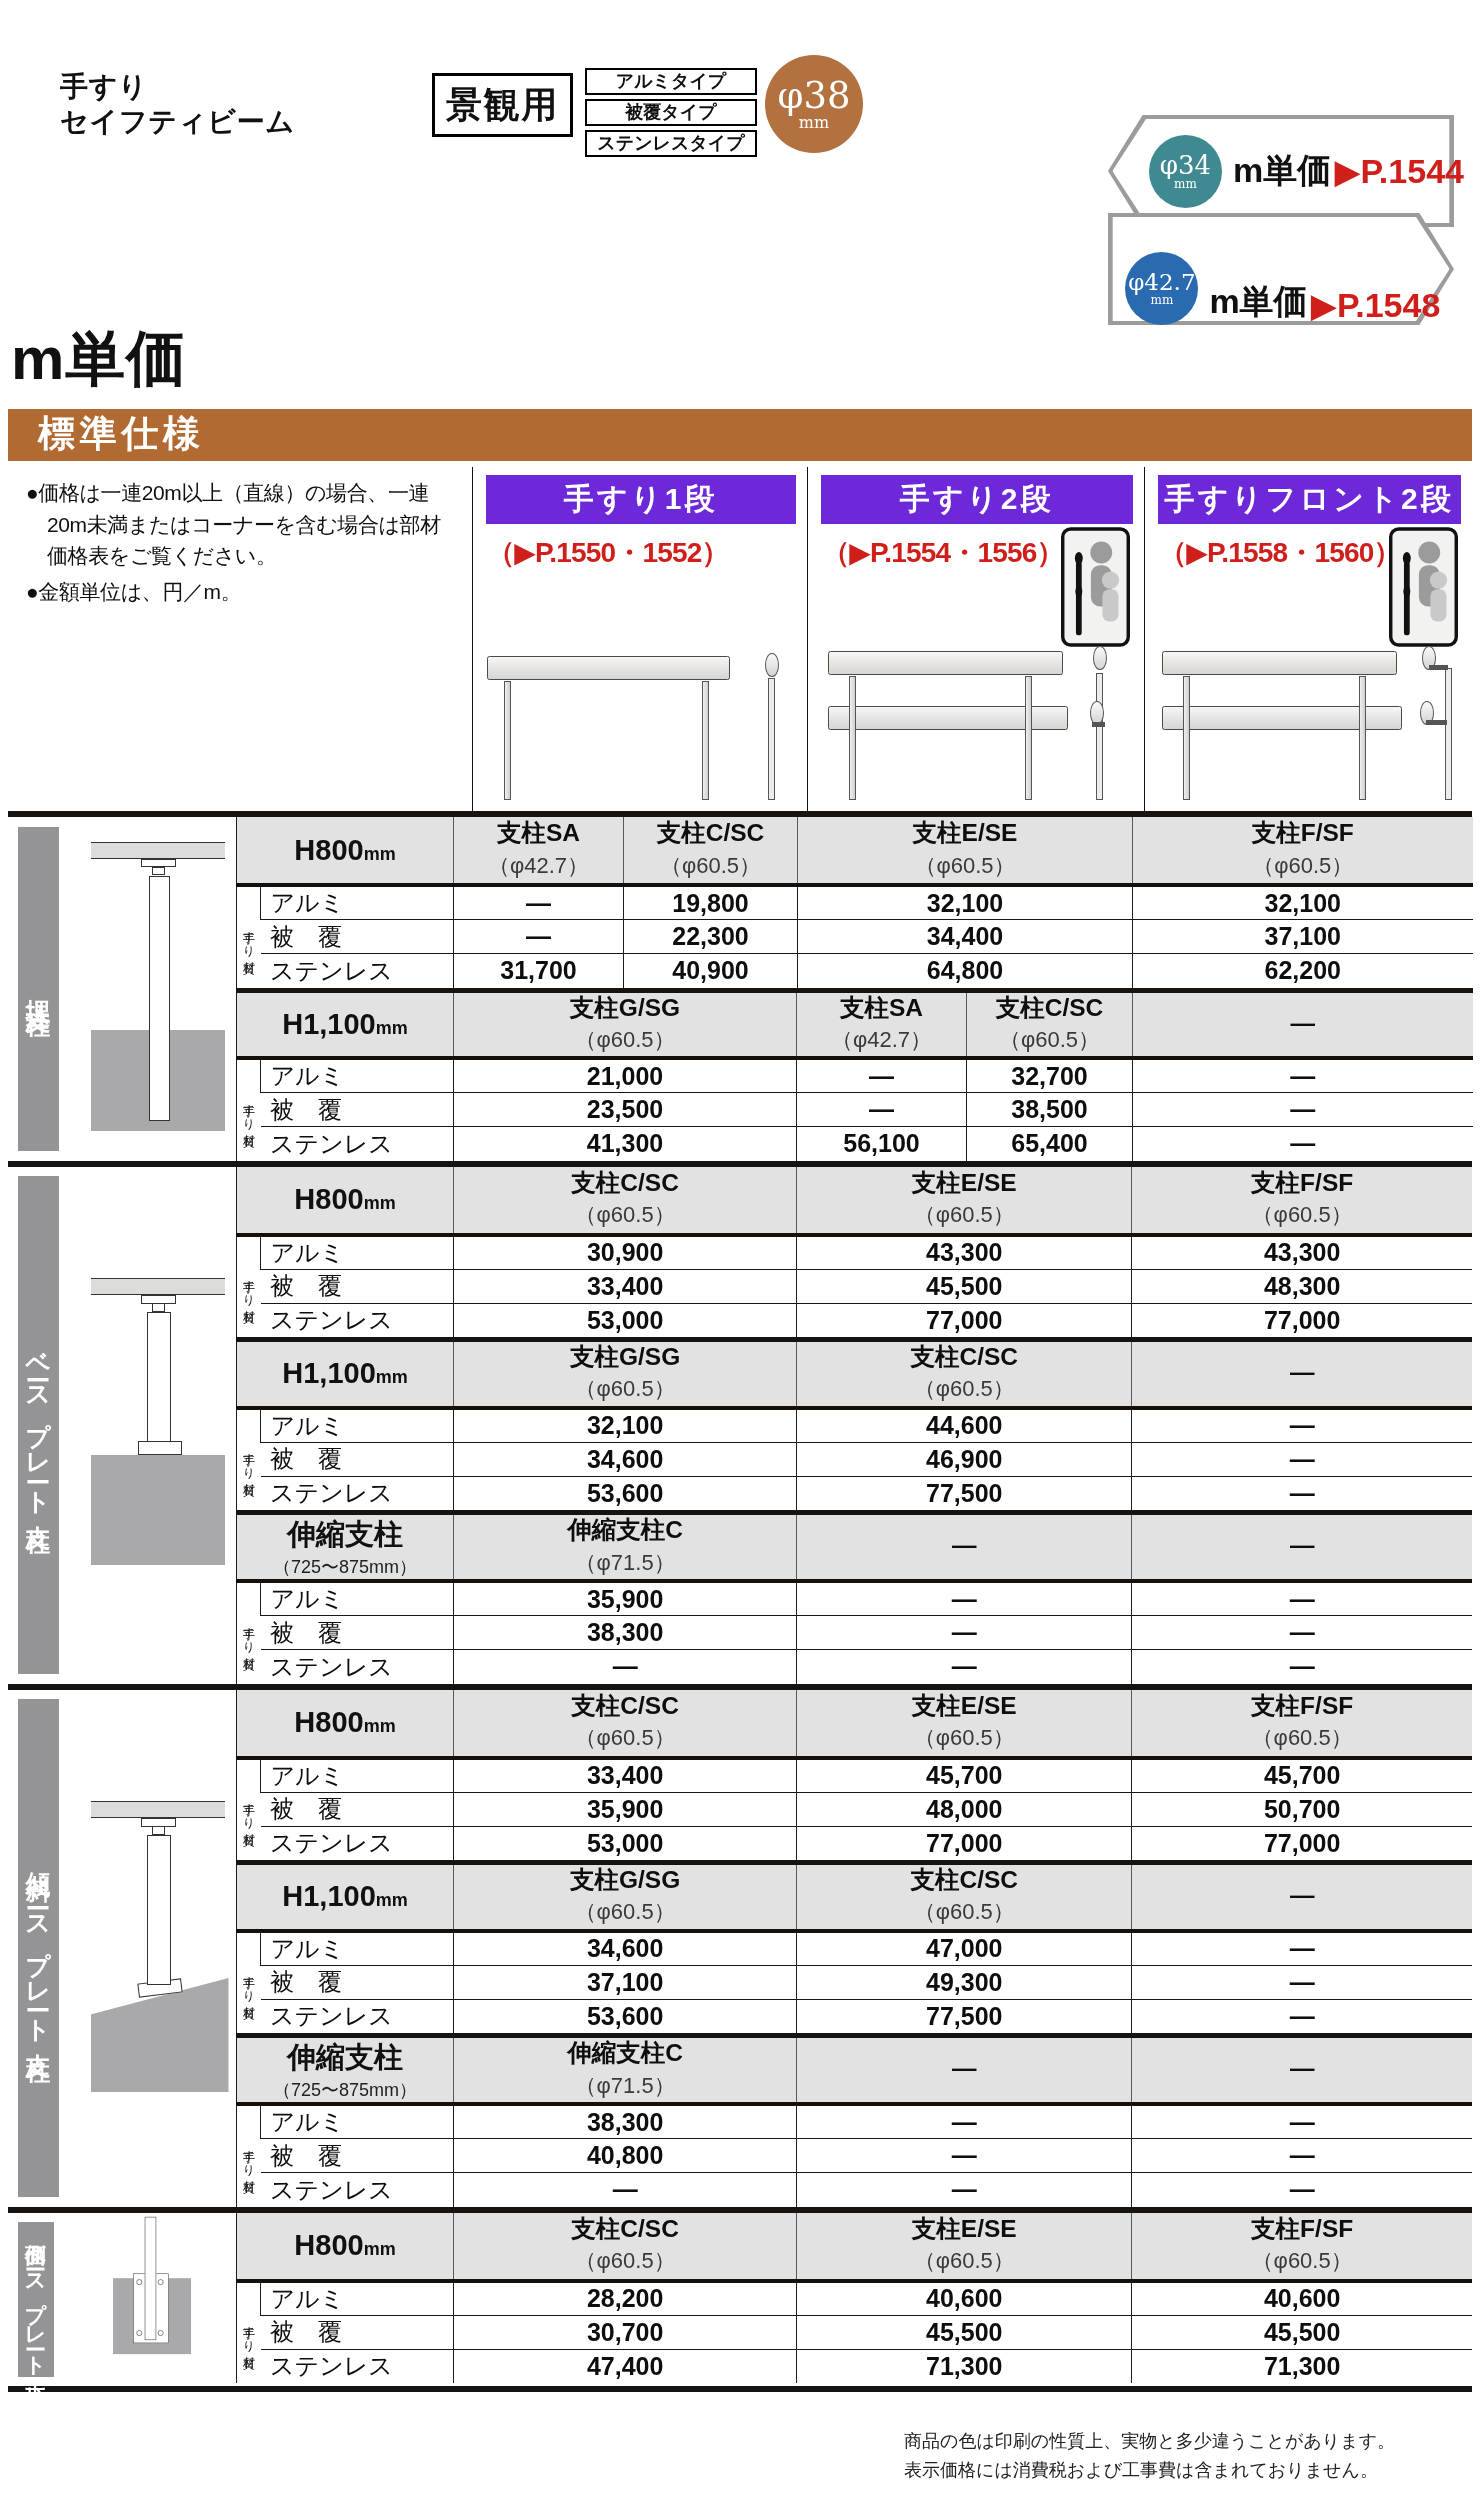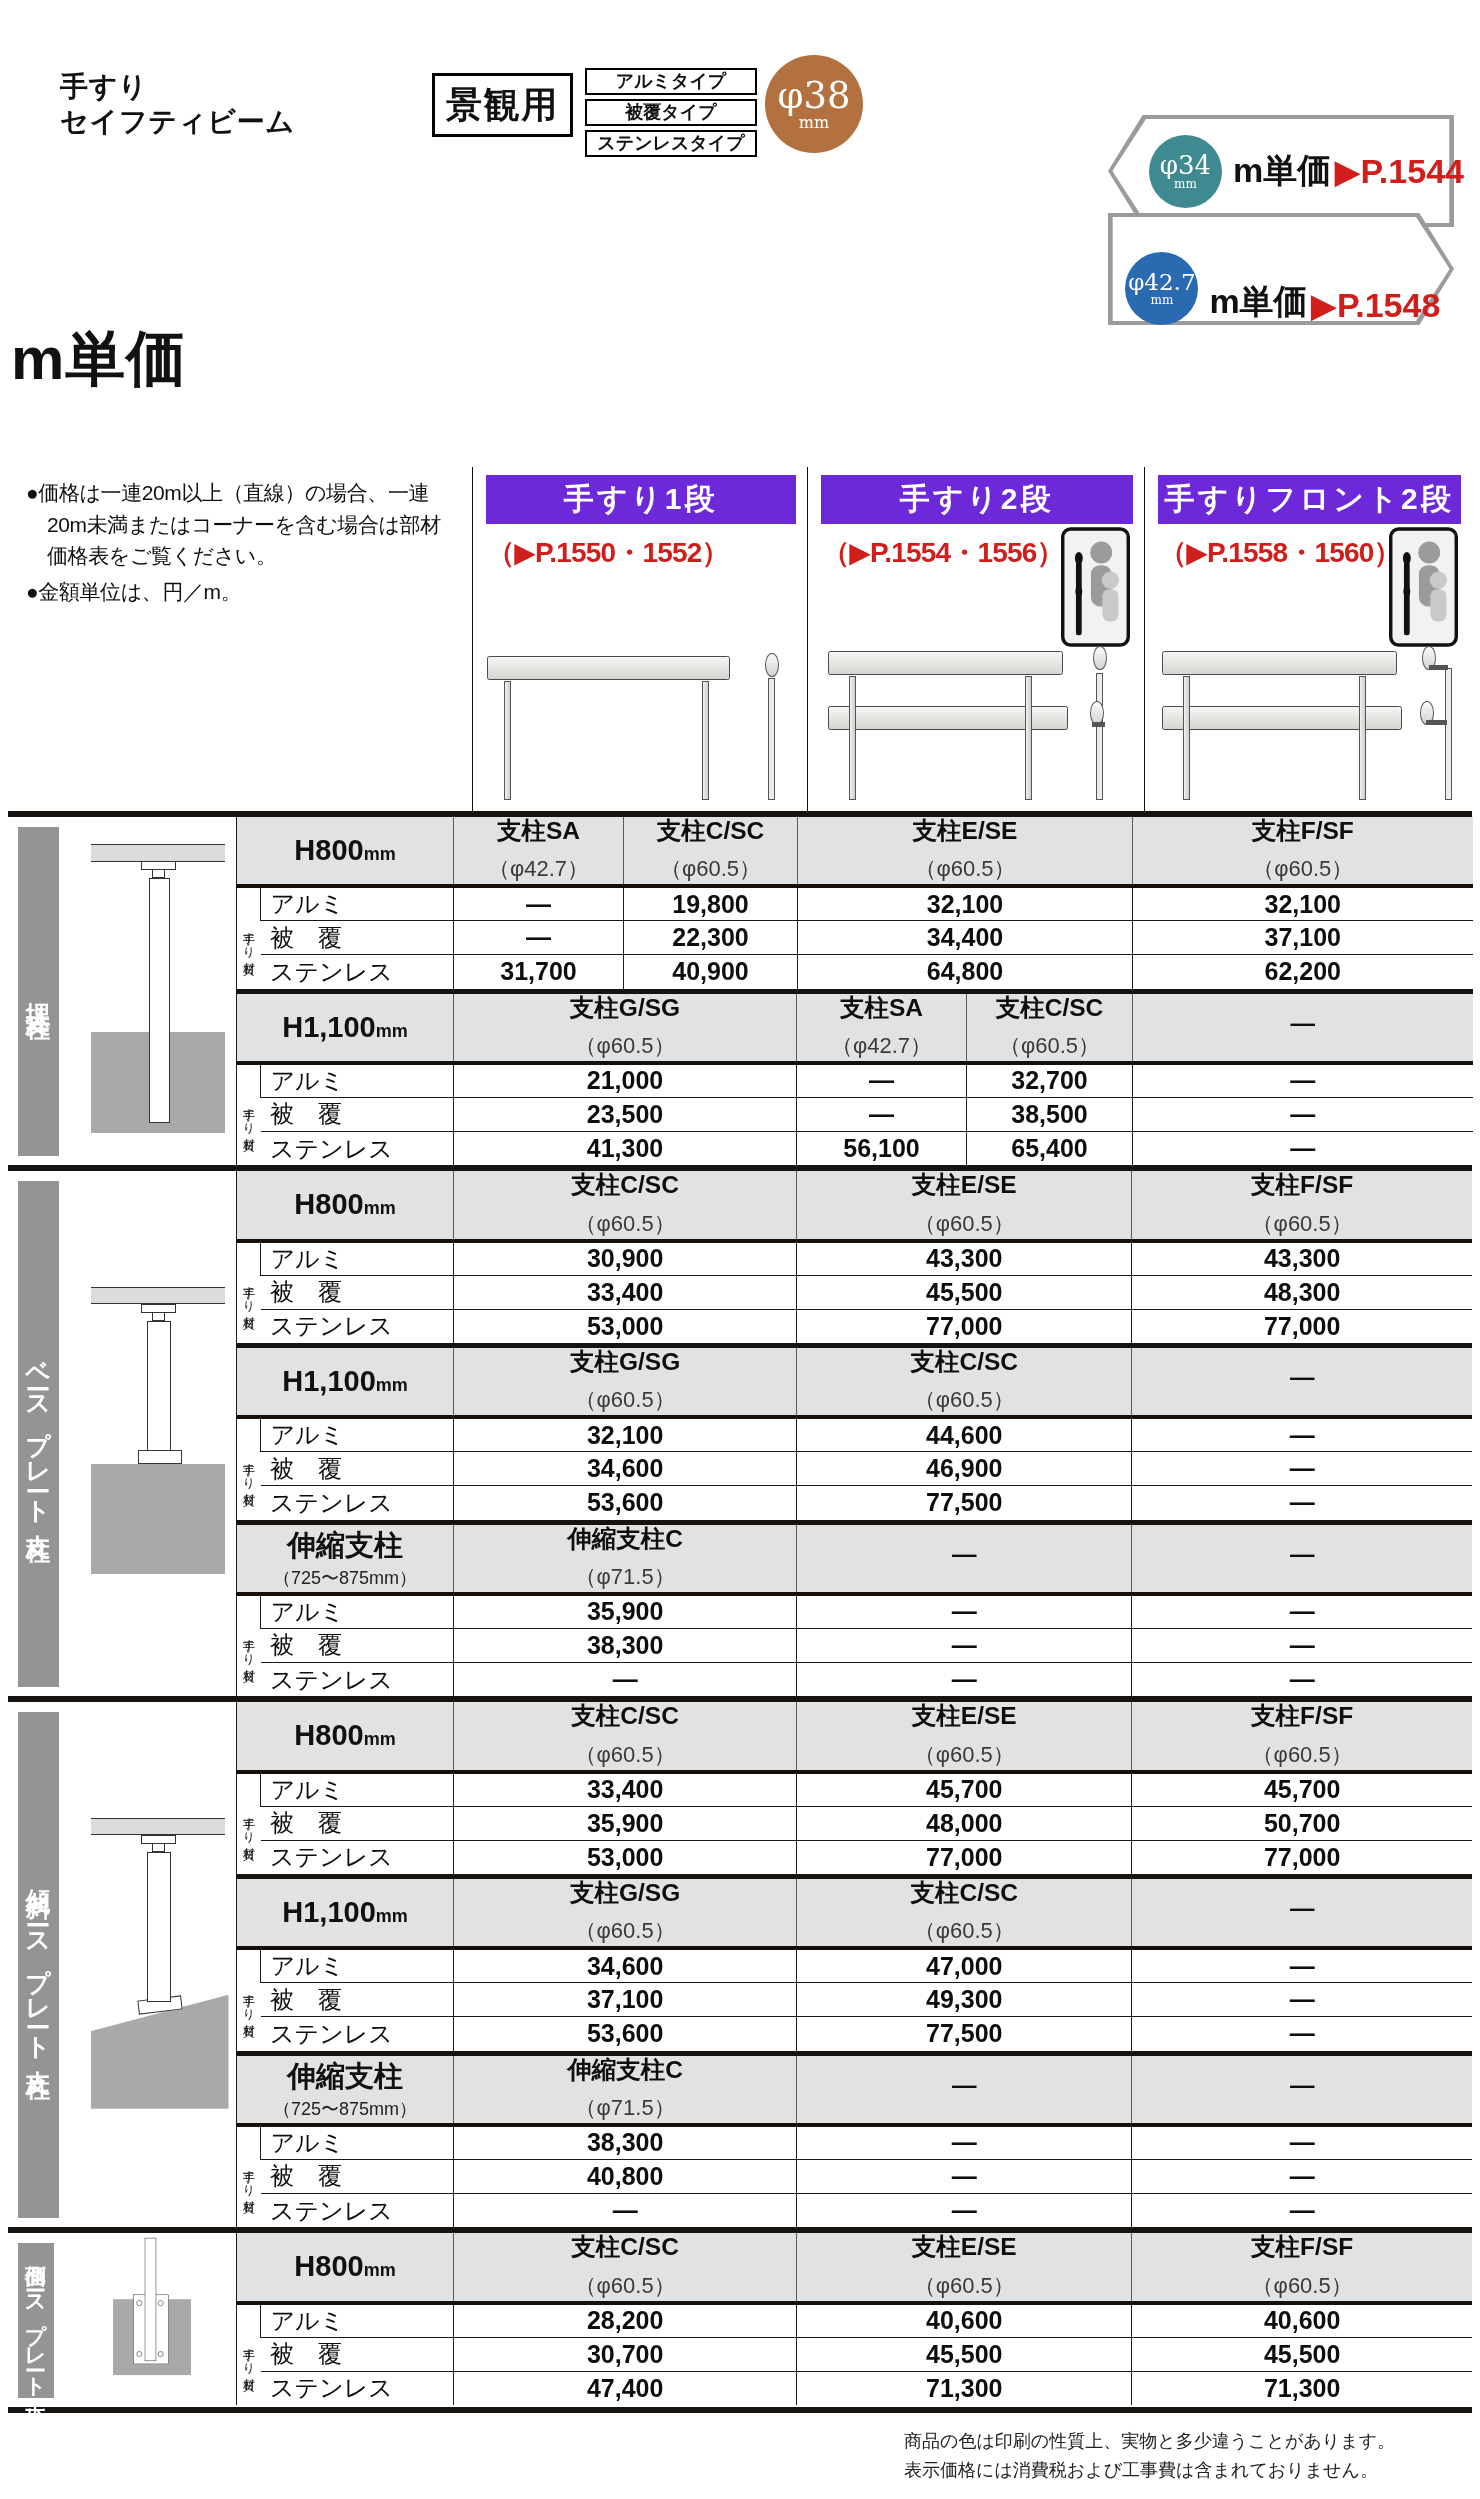--- a/index.html
+++ b/index.html
@@ -74,21 +74,21 @@
   .spost { position:absolute; background:#fff; border:1.6px solid #333; }
   .sflare { position:absolute; background:#fff; border:1.6px solid #333; }
   .bolt { position:absolute; width:11px; height:11px; border:1.6px solid #222; border-radius:50%; background:#fff; }
 
   .sec-tables { width:1236px; }
   table.pt { border-collapse:collapse; table-layout:fixed; width:1236px; border-left:1.6px solid #1c1c1c;padding-left:16px; }
   table.pt + table.pt { border-top:5.5px solid #171310; }
   tr.ph th { height:68px; background:#e2e2e3; border-bottom:4.7px solid #16100d; border-left:1.6px solid #595959; vertical-align:middle; text-align:center; font-weight:normal; }
   tr.ph th:first-child { border-left:none; }
   .pn { font-size:24.5px; font-weight:bold; color:#0e0e0e; line-height:1.15; }
-  .pd { font-size:22px; color:#3a3a3a; font-weight:normal; margin-top:9px; }
+  .pd { font-size:22px; color:#3a3a3a; font-weight:normal; margin-top:3px; }
   .sz { font-size:29px; font-weight:bold; }
   .szu { font-size:18px; font-weight:bold; }
   .szs { font-size:18px; font-weight:normal; color:#222; }
   tr.dr td { height:34px; border-left:1.6px solid #1c1c1c; background:#fff; }
   tr.dr td:first-child { border-left:none; }
   tr.dr + tr.dr td { border-top:1.6px solid #161616; }
   td.strip { background:#e6e6e6; writing-mode:vertical-rl; text-orientation:mixed; font-size:12px; color:#111; text-align:center; padding:1.6px 0; letter-spacing:0.8px; }
   td.mat { font-size:24px; padding-left:9.5px; color:#0e0e0e; }
   td.num { font-size:25px; font-weight:bold; text-align:center; color:#0e0e0e; letter-spacing:0; }
 
@@ -135,20 +135,21 @@
       <div class="bcirc blue">
         <span class="cd">φ42.7</span>
         <span class="cu">mm</span>
       </div>
       <span class="blabel">m単価</span>
       <span class="bpage">▶P.1548</span>
     </div>
   </div>
 
   <div class="m-title">m単価</div>
+  <div class="spec-bar">標準仕様</div>
 
   <ul class="notes">
     <li>●価格は一連20m以上（直線）の場合、一連20m未満またはコーナーを含む場合は部材価格表をご覧ください。</li>
     <li>●金額単位は、円／m。</li>
   </ul>
 
   <div class="cols">
     <div class="colhead c1">
       <div class="colbar">手すり1段</div>
       <div class="colref">（▶P.1550・1552）</div>

